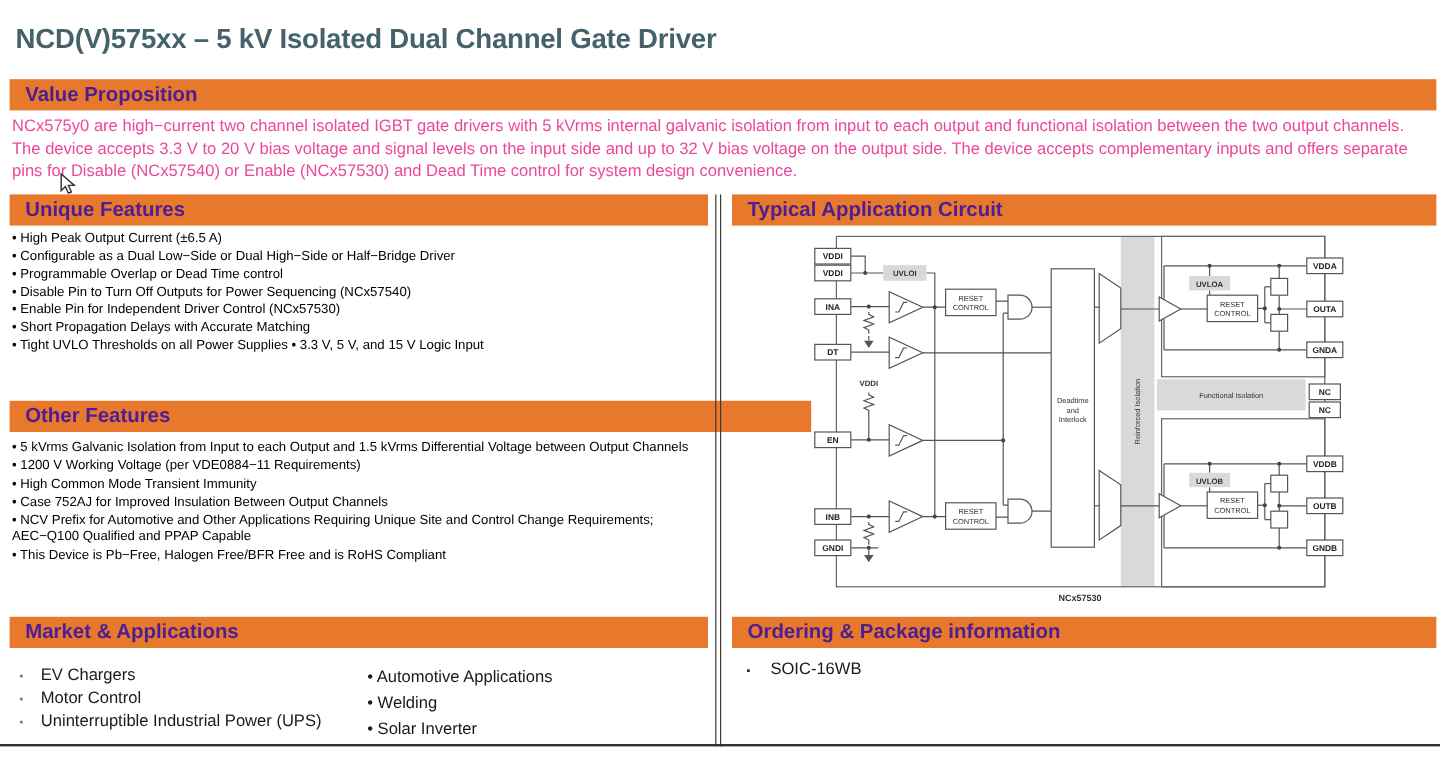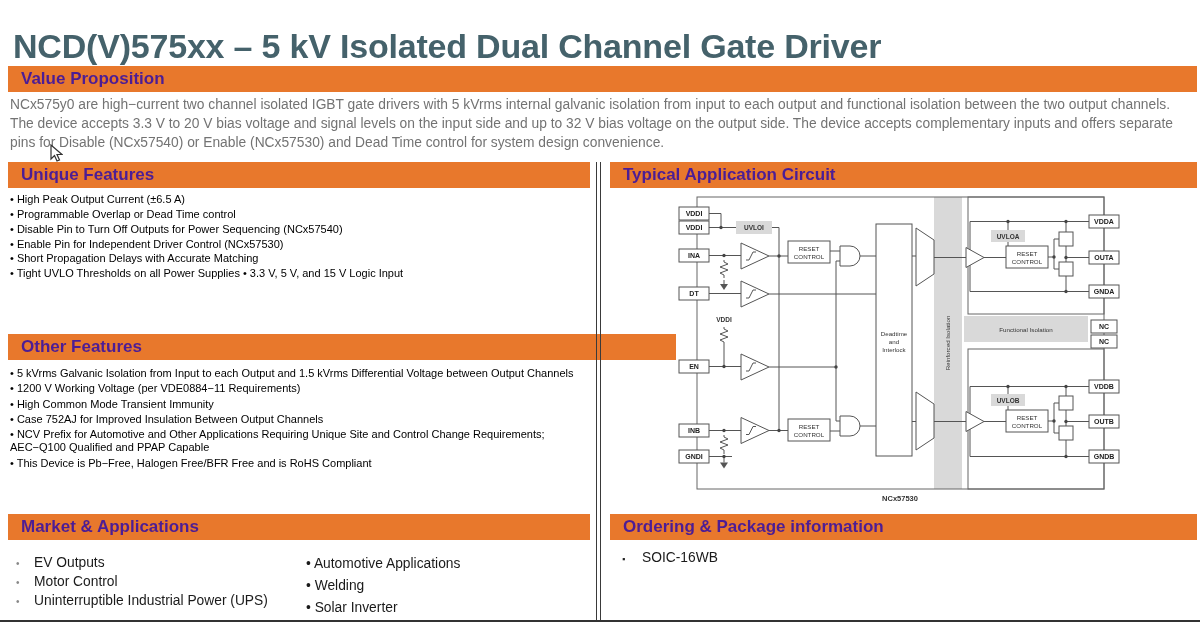--- a/index.html
+++ b/index.html
@@ -1,37 +1,37 @@
 <!DOCTYPE html>
 <html><head>
 <meta charset="utf-8">
 <style>
   html,body{margin:0;padding:0;}
   body{
     width:1200px;height:639px;position:relative;background:#ffffff;
     font-family:"Liberation Sans", sans-serif;color:#1a1a1a;overflow:hidden;
   }
   .page-title{
-    position:absolute;left:13px;top:4px;font-size:34px;font-weight:bold;
+    position:absolute;left:13px;top:4px;font-size:23px;font-weight:bold;
     color:#45626b;white-space:nowrap;letter-spacing:-0.2px;
   }
   .sec-header{
     position:absolute;background:#E8782C;color:#4c1d95;font-size:17px;
     font-weight:bold;height:26px;line-height:26px;padding-left:13px;
     box-sizing:border-box;white-space:nowrap;
   }
   .hdr-full{left:8px;top:66px;width:1189px;}
   .hdr-uf{left:8px;top:162px;width:582px;}
   .hdr-of{left:8px;top:334px;width:668px;}
   .hdr-ma{left:8px;top:514px;width:582px;}
   .hdr-tac{left:610px;top:162px;width:587px;}
   .hdr-opi{left:610px;top:514px;width:587px;}
   .vp-body{
     position:absolute;left:10px;top:95px;width:1186px;font-size:13.8px;
-    line-height:1.38;color:#737373;
+    line-height:1.38;color:#ec4899;
   }
   .bullet-list{position:absolute;font-size:11px;color:#000000;}
   .uf-list{left:10px;top:193px;width:578px;line-height:1.17;}
   .of-list{left:10px;top:367px;width:578px;line-height:1.21;}
   .bullet-list .item{margin-bottom:2px;}
   .ma-left{position:absolute;left:16px;top:555px;font-size:13.8px;}
   .ma-left .row{display:flex;align-items:baseline;margin-bottom:4px;}
   .ma-dot{font-size:10px;color:#888;width:18px;flex:0 0 18px;}
   .ma-right{position:absolute;left:280px;top:555px;font-size:13.8px;line-height:1.3;}
   .ma-right .item{margin-bottom:4px;margin-left:26px;}
@@ -50,20 +50,21 @@
 <body>
 
 <h1 class="page-title">NCD(V)575xx – 5 kV Isolated Dual Channel Gate Driver</h1>
 
 <div class="sec-header hdr-full">Value Proposition</div>
 <div class="vp-body">NCx575y0 are high−current two channel isolated IGBT gate drivers with 5 kVrms internal galvanic isolation from input to each output and functional isolation between the two output channels. The device accepts 3.3 V to 20 V bias voltage and signal levels on the input side and up to 32 V bias voltage on the output side. The device accepts complementary inputs and offers separate pins for Disable (NCx57540) or Enable (NCx57530) and Dead Time control for system design convenience.</div>
 
 <div class="sec-header hdr-uf">Unique Features</div>
 <div class="bullet-list uf-list">
   <div class="item">• High Peak Output Current (±6.5 A)</div>
+  <div class="item">• Configurable as a Dual Low−Side or Dual High−Side or Half−Bridge Driver</div>
   <div class="item">• Programmable Overlap or Dead Time control</div>
   <div class="item">• Disable Pin to Turn Off Outputs for Power Sequencing (NCx57540)</div>
   <div class="item">• Enable Pin for Independent Driver Control (NCx57530)</div>
   <div class="item">• Short Propagation Delays with Accurate Matching</div>
   <div class="item">• Tight UVLO Thresholds on all Power Supplies • 3.3 V, 5 V, and 15 V Logic Input</div>
 </div>
 
 <div class="sec-header hdr-of">Other Features</div>
 <div class="bullet-list of-list">
   <div class="item">• 5 kVrms Galvanic Isolation from Input to each Output and 1.5 kVrms Differential Voltage between Output Channels</div>
@@ -71,21 +72,21 @@
   <div class="item">• High Common Mode Transient Immunity</div>
   <div class="item">• Case 752AJ for Improved Insulation Between Output Channels</div>
   <div class="item">• NCV Prefix for Automotive and Other Applications Requiring Unique Site and Control Change Requirements; AEC−Q100 Qualified and PPAP Capable</div>
   <div class="item">• This Device is Pb−Free, Halogen Free/BFR Free and is RoHS Compliant</div>
 </div>
 
 <div class="sec-header hdr-ma">Market &amp; Applications</div>
 <div class="ma-left">
   <div class="row">
     <span class="ma-dot">•</span>
-    <span>EV Outputs</span>
+    <span>EV Chargers</span>
   </div>
   <div class="row">
     <span class="ma-dot">•</span>
     <span>Motor Control</span>
   </div>
   <div class="row">
     <span class="ma-dot">•</span>
     <span>Uninterruptible Industrial Power (UPS)</span>
   </div>
 </div>

